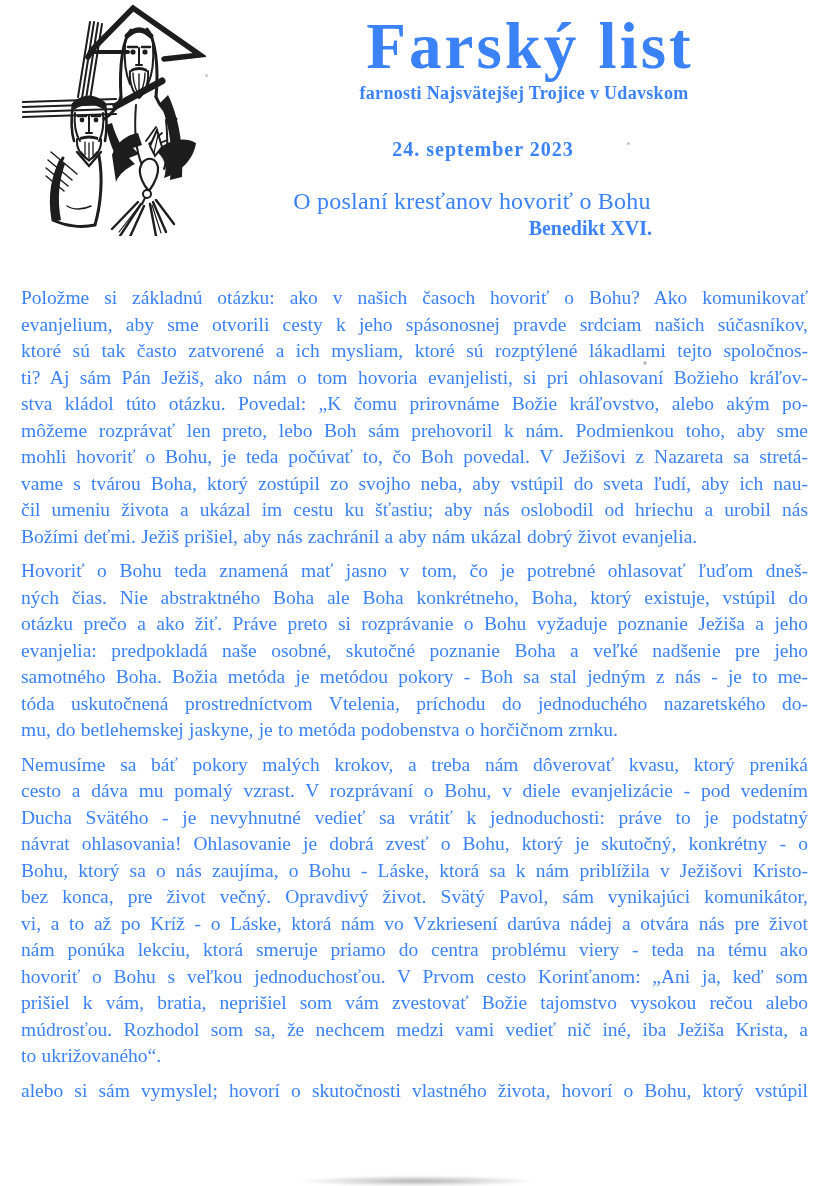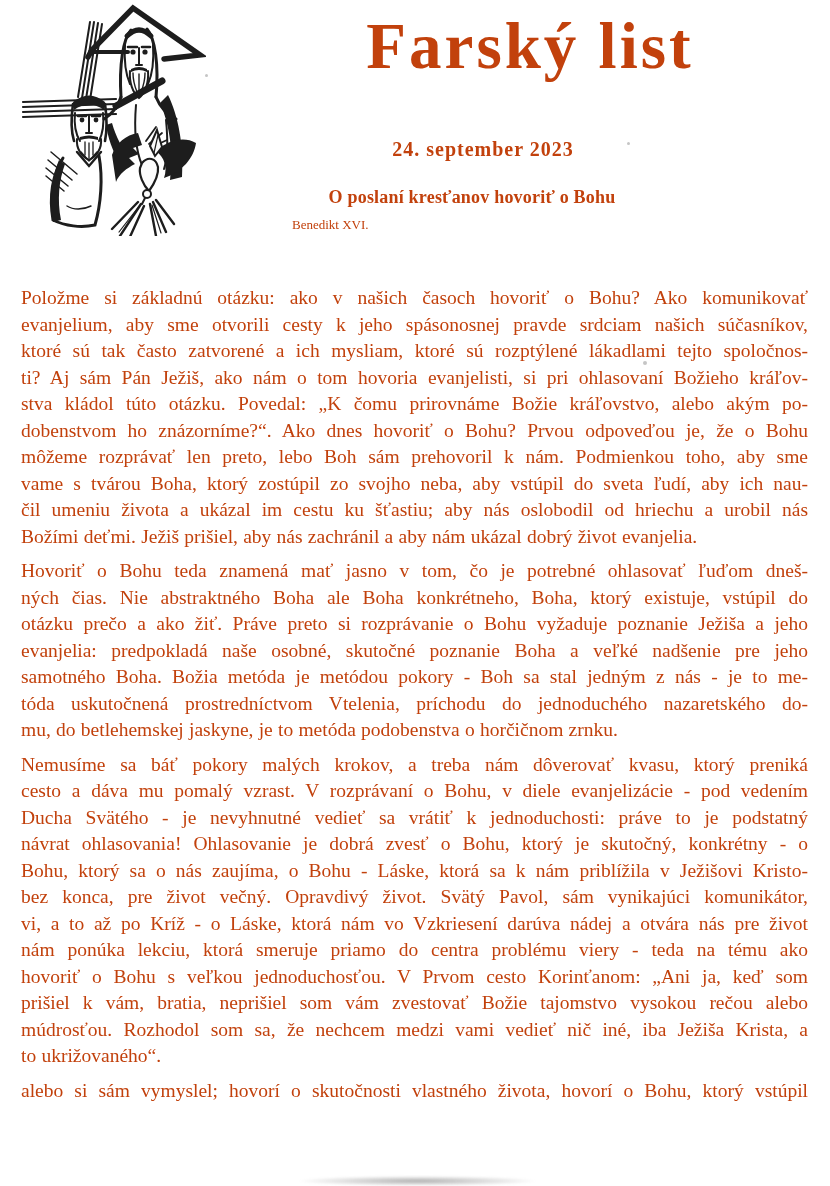--- a/index.html
+++ b/index.html
@@ -1,41 +1,41 @@
 <!DOCTYPE html>
 <html><head>
 <meta charset="utf-8">
 <style>
   html,body{margin:0;padding:0;background:#e8e8e8;}
   .page{
     position:relative;width:830px;height:1186px;background:#ffffff;
-    font-family:"Liberation Serif", serif;color:#c2410c;overflow:hidden;
+    font-family:"Liberation Serif", serif;color:#3b82f6;overflow:hidden;
   }
   
   .logo{position:absolute;left:16px;top:4px;width:190px;height:232px;filter:blur(.25px) contrast(.98);}
   .logo svg{width:100%;height:100%;}
   .nl-title{
     position:absolute;left:340px;top:14px;width:380px;margin:0;
     text-align:center;font-size:65px;line-height:1;font-weight:bold;letter-spacing:3px;
   }
   .nl-subtitle{
     position:absolute;left:343px;top:83px;width:362px;
     text-align:center;font-size:18px;font-weight:bold;letter-spacing:.3px;
   }
   .issue-date{
     position:absolute;left:303px;top:138px;width:360px;
     text-align:center;font-size:20px;font-weight:bold;letter-spacing:1px;
   }
   .article-title{
     position:absolute;left:290px;top:187px;width:364px;margin:0;
-    text-align:center;font-size:18px;line-height:1.2;font-weight:bold;letter-spacing:.2px;
+    text-align:center;font-size:24px;line-height:1.2;font-weight:normal;letter-spacing:.2px;
   }
   .article-author{
     position:absolute;left:292px;top:217px;width:360px;
-    text-align:left;font-size:13px;font-weight:normal;
+    text-align:right;font-size:20px;font-weight:bold;
   }
   
   .article-body{
     position:absolute;left:13px;top:277px;width:803px;
     font-size:19.5px;line-height:26.5px;
   }
   .paragraph{margin:8px;}
   .line{
     text-align:justify;height:26.5px;overflow:hidden;
     word-spacing:.02em;
@@ -126,33 +126,34 @@
       <circle cx="131" cy="189" r="4" fill="#fff" stroke-width="2"></circle>
       <path d="M129 193 L126 199" stroke-width="2"></path>
 
       <path d="M122 197 L96 224 M125 199 L104 231 M128 201 L113 234" stroke-width="2.4"></path>
       <path d="M134 199 L140 231 M137 197 L150 227 M140 195 L158 219" stroke-width="2.4"></path>
       <path d="M124 200 L103 227 M136 200 L145 228" stroke-width="1.2"></path>
     </svg>
   </div>
 
   <h1 class="nl-title">Farský list</h1>
+  <div class="nl-subtitle">farnosti Najsvätejšej Trojice v Udavskom</div>
   <div class="issue-date">24. september 2023</div>
   <h2 class="article-title">O poslaní kresťanov hovoriť o Bohu</h2>
   <div class="article-author">Benedikt XVI.</div>
 
   <main class="article-body" id="article-body">
       <div class="paragraph">
         <div class="line">Položme si základnú otázku: ako v našich časoch hovoriť o Bohu? Ako komunikovať</div>
         <div class="line">evanjelium, aby sme otvorili cesty k jeho spásonosnej pravde srdciam našich súčasníkov,</div>
         <div class="line">ktoré sú tak často zatvorené a ich mysliam, ktoré sú rozptýlené lákadlami tejto spoločnos-</div>
         <div class="line">ti? Aj sám Pán Ježiš, ako nám o tom hovoria evanjelisti, si pri ohlasovaní Božieho kráľov-</div>
         <div class="line">stva kládol túto otázku. Povedal: „K čomu prirovnáme Božie kráľovstvo, alebo akým po-</div>
-        <div class="line">dobenstvom ho znázorníme?“. Ako dnes hovoriť o Bohu? Prvou odpoveďou je, že o Bohu</div>
         <div class="line">môžeme rozprávať len preto, lebo Boh sám prehovoril k nám. Podmienkou toho, aby sme</div>
+        <div class="line">mohli hovoriť o Bohu, je teda počúvať to, čo Boh povedal. V Ježišovi z Nazareta sa stretá-</div>
         <div class="line">vame s tvárou Boha, ktorý zostúpil zo svojho neba, aby vstúpil do sveta ľudí, aby ich nau-</div>
         <div class="line">čil umeniu života a ukázal im cestu ku šťastiu; aby nás oslobodil od hriechu a urobil nás</div>
         <div class="line last">Božími deťmi. Ježiš prišiel, aby nás zachránil a aby nám ukázal dobrý život evanjelia.</div>
       </div>
       <div class="paragraph">
         <div class="line">Hovoriť o Bohu teda znamená mať jasno v tom, čo je potrebné ohlasovať ľuďom dneš-</div>
         <div class="line">ných čias. Nie abstraktného Boha ale Boha konkrétneho, Boha, ktorý existuje, vstúpil do</div>
         <div class="line">otázku prečo a ako žiť. Práve preto si rozprávanie o Bohu vyžaduje poznanie Ježiša a jeho</div>
         <div class="line">evanjelia: predpokladá naše osobné, skutočné poznanie Boha a veľké nadšenie pre jeho</div>
         <div class="line">samotného Boha. Božia metóda je metódou pokory - Boh sa stal jedným z nás - je to me-</div>

